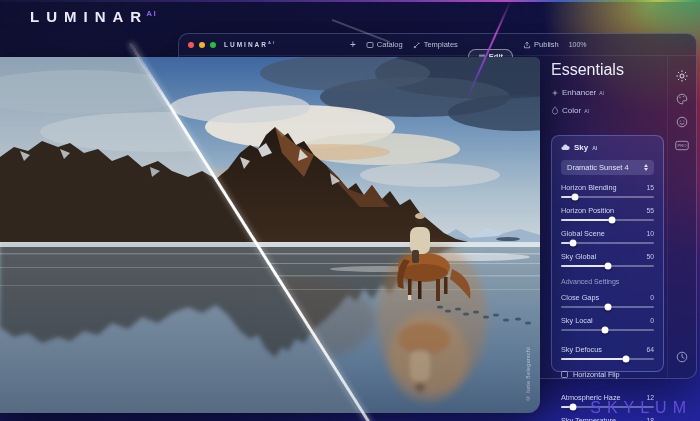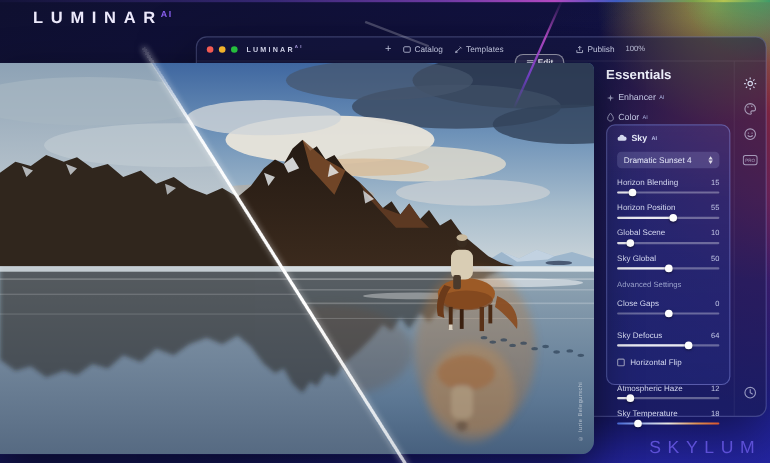--- a/index.html
+++ b/index.html
@@ -33,25 +33,25 @@
   .tb-item{display:flex;align-items:center;gap:3px;font-size:7.5px;color:#c3c7e0;cursor:pointer;}
   .tb-item svg{opacity:.85;}
   .tb-plus{font-size:10px;color:#c3c7e0;line-height:1;}
   .tb-edit{border:1px solid rgba(255,255,255,.5);border-radius:9px;background:rgba(255,255,255,.08);
     padding:2px 9px;font-weight:700;color:#eef0fa;margin-top:24px;}
   .tb-zoom{margin-left:auto;margin-right:25px;font-size:7px;color:#cfd3ea;opacity:.85;}
   .win-body{flex:1;display:flex;min-height:0;}
   .canvas-spacer{width:362px;flex:0 0 362px;}
   
   .panel{width:126px;flex:0 0 126px;padding:3px 2px 0 10px;}
-  .panel-heading{font-size:12px;font-weight:700;color:#eef0fa;margin-top:2px;}
+  .panel-heading{font-size:16px;font-weight:400;color:#eef0fa;margin-top:2px;}
   .tool-item{display:flex;align-items:center;gap:3px;margin-top:9px;font-size:8px;color:#c7cbe7;cursor:pointer;}
   .tool-item sup{font-size:5px;color:#aab0de;}
   .tool-item svg{opacity:.75;}
-  .sky-card{margin-top:2px;width:113px;height:237px;border:1px solid rgba(160,170,255,.38);border-radius:8px;
+  .sky-card{margin-top:20px;width:113px;height:237px;border:1px solid rgba(160,170,255,.38);border-radius:8px;
     background:linear-gradient(180deg,rgba(72,66,150,.40),rgba(40,46,130,.55) 30%,rgba(34,40,122,.6));
     padding:7px 9px 0 9px;}
   .sky-head{display:flex;align-items:center;gap:4px;font-size:8px;font-weight:700;color:#e8ebfa;}
   .sky-head sup{font-size:5px;color:#b9bfe8;}
   .dropdown{margin-top:8px;height:15px;border-radius:4px;background:rgba(200,208,255,.17);
     display:flex;align-items:center;padding:0 6px;font-size:7.5px;color:#e4e7f8;cursor:pointer;}
   .dd-chevrons{margin-left:auto;display:flex;flex-direction:column;gap:1px;}
   .dd-chevrons i{display:block;width:0;height:0;border-left:2.5px solid transparent;border-right:2.5px solid transparent;}
   .dd-up{border-bottom:3px solid rgba(255,255,255,.8);}
   .dd-down{border-top:3px solid rgba(255,255,255,.8);}
@@ -216,20 +216,29 @@
                 <span class="fill"></span>
                 <span class="thumb"></span>
               </div>
           </div>
 
           <div class="adv-heading">Advanced Settings</div>
 
           <div class="slider" data-type="center" style="--pos: 50%;">
             <div class="srow">
                 <span class="slabel">Close Gaps</span>
+                <span class="sval">0</span>
+              </div>
+            <div class="track">
+                <span class="thumb"></span>
+              </div>
+          </div>
+          <div class="slider" data-type="center" style="--pos: 47%;">
+            <div class="srow">
+                <span class="slabel">Sky Local</span>
                 <span class="sval">0</span>
               </div>
             <div class="track">
                 <span class="thumb"></span>
               </div>
           </div>
           <div class="slider gap-top" data-type="left" style="--pos: 70%;">
             <div class="srow">
                 <span class="slabel">Sky Defocus</span>
                 <span class="sval">64</span>

